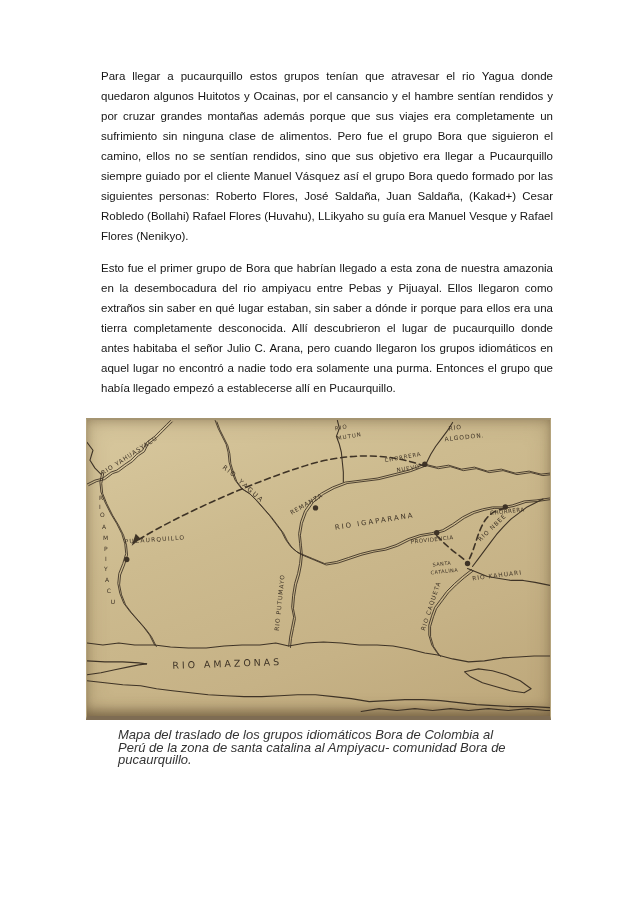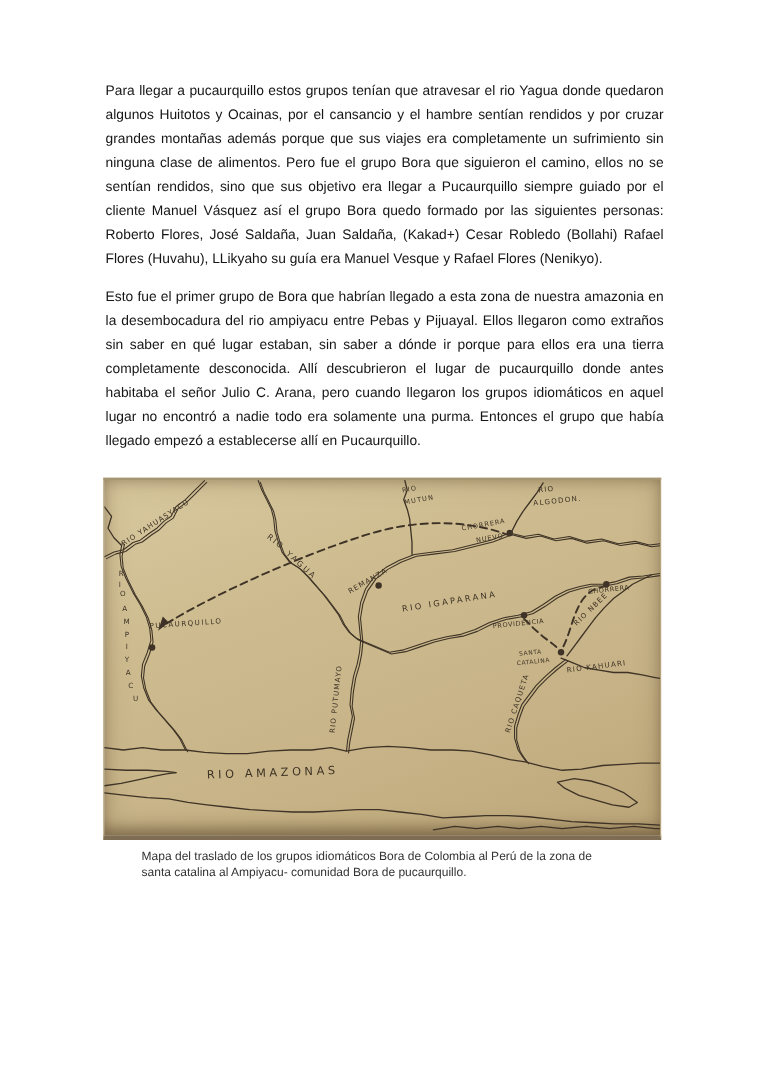--- a/index.html
+++ b/index.html
@@ -5,21 +5,21 @@
   html,body{margin:0;padding:0;}
   body{
     width:635px;height:900px;background:#ffffff;
     font-family:"Liberation Sans", sans-serif;
     position:relative;overflow:hidden;
   }
   .page{
     position:absolute;left:88px;top:66px;width:465px;
   }
   .page p{
-    margin:0 0 12px 0;
+    margin:0 0 12px 13px;
     font-size:11.5px;line-height:20px;
     text-align:justify;color:#151515;
   }
   .map-figure{margin-top:8px;}
   .map-photo{
     width:463px;height:296px;
     margin-left:-2px;
     background:
       linear-gradient(160deg, #d8c89e 0%, #cdbb8f 35%, #c6b286 70%, #bda77a 100%);
     box-shadow:
@@ -29,21 +29,22 @@
     border-top:2px solid #a59572;
     border-bottom:4px solid #7e6c53;
     border-left:1px solid #b5a47d;
     border-right:1px solid #b5a47d;
   }
   .map-photo svg{display:block;}
   .map-caption{
     margin-top:9px;
     padding-left:30px;
     max-width:400px;
-    font-size:10px;line-height:12.5px;
+    font-style:italic;
+    font-size:13px;line-height:12.5px;
     color:#333333;
   }
   .map-label{font-family:"DejaVu Sans", sans-serif;}
 </style>
 </head>
 <body>
 
 <div class="page">
 
   <p>Para llegar a pucaurquillo estos grupos tenían que atravesar el rio Yagua donde quedaron algunos Huitotos y Ocainas, por el cansancio y el hambre sentían rendidos y por cruzar grandes montañas además porque que sus viajes era completamente un sufrimiento sin ninguna clase de alimentos. Pero fue el grupo Bora que siguieron el camino, ellos no se sentían rendidos, sino que sus objetivo era llegar a Pucaurquillo siempre guiado por el cliente Manuel Vásquez así el grupo Bora quedo formado por las siguientes personas: Roberto Flores, José Saldaña, Juan Saldaña, (Kakad+) Cesar Robledo (Bollahi) Rafael Flores (Huvahu), LLikyaho su guía era Manuel Vesque y Rafael Flores (Nenikyo).</p>

